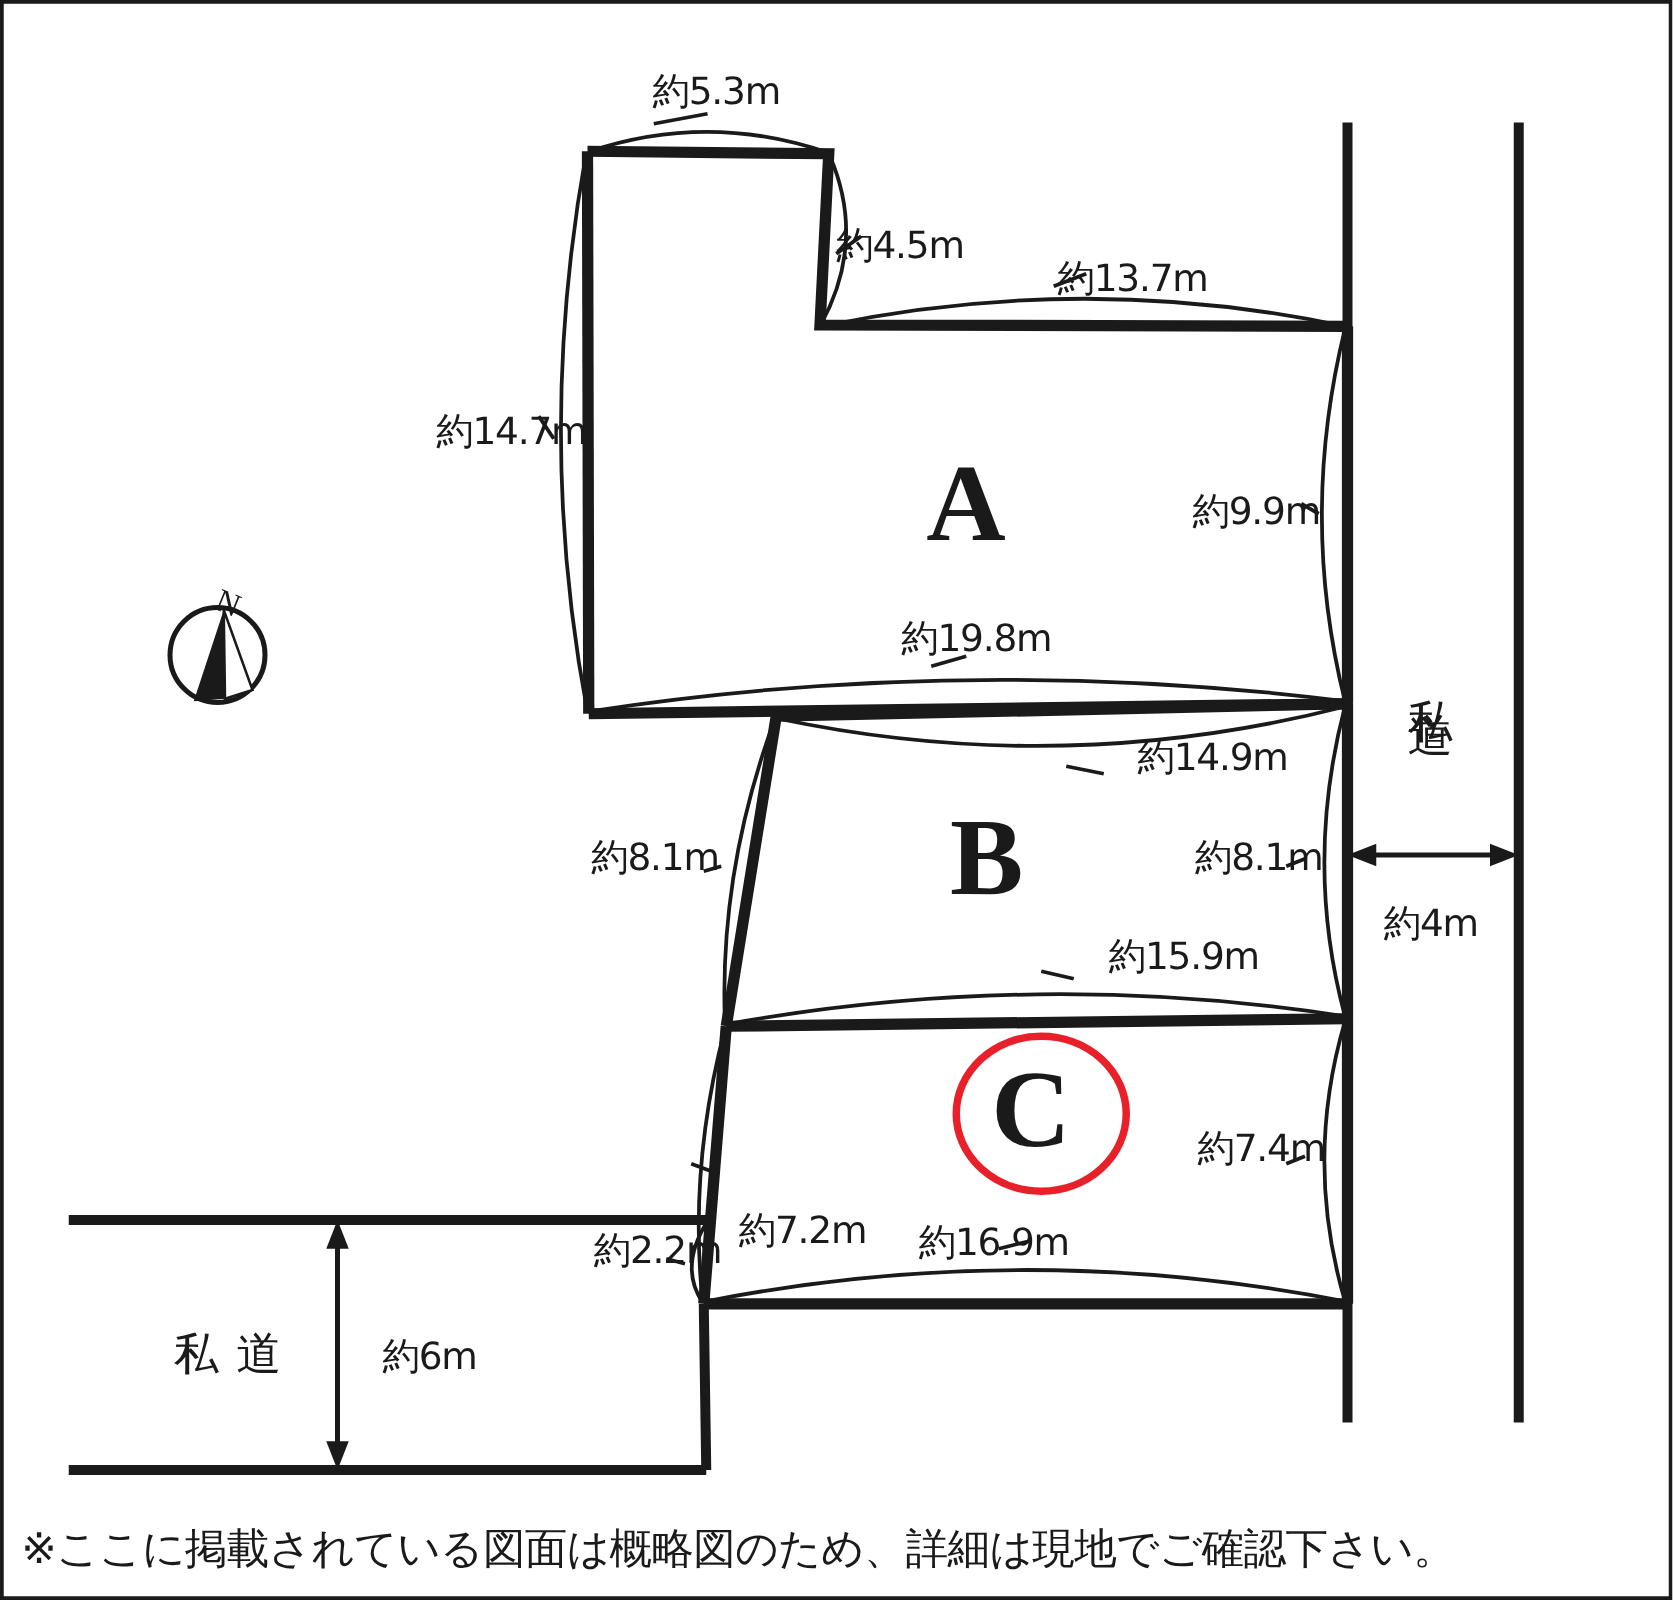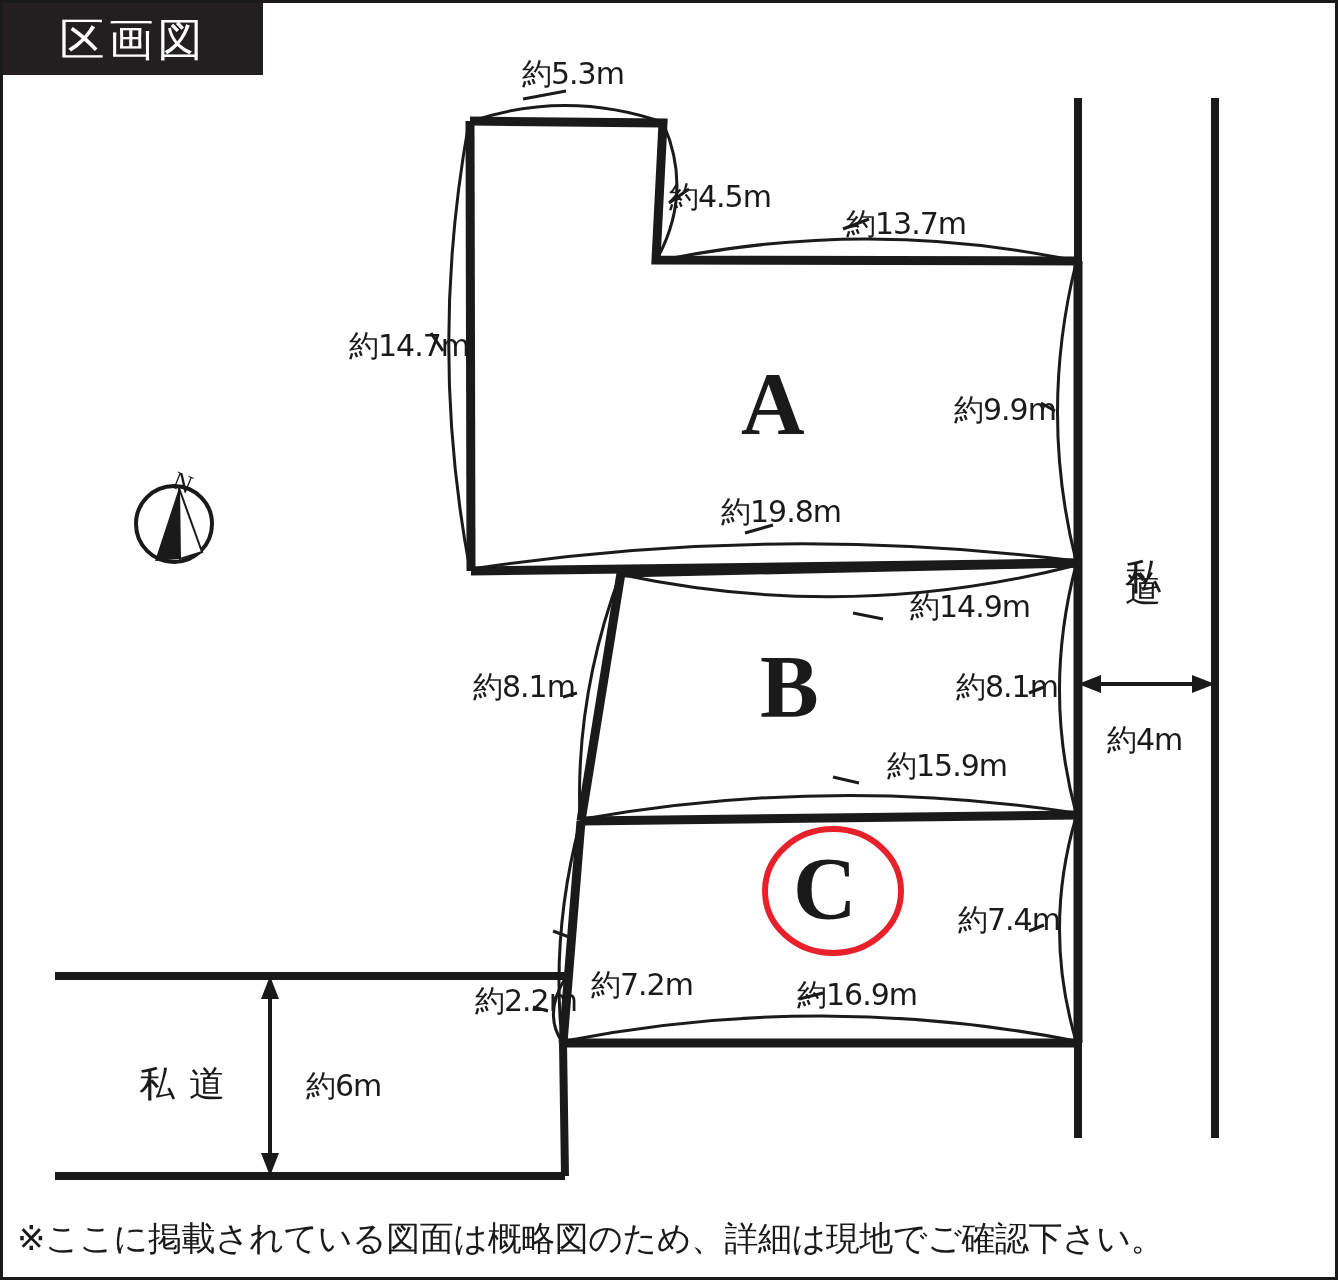--- a/index.html
+++ b/index.html
@@ -199,23 +199,20 @@
 
     <g>
       <circle cx="171" cy="521" r="38" fill="#ffffff" stroke="#1a1a1a" stroke-width="4"></circle>
       <polygon points="176,485 152,558 177,556" fill="#1a1a1a"></polygon>
       <polygon points="176,485 177,556 199,549" fill="#ffffff" stroke="#1a1a1a" stroke-width="2"></polygon>
     </g>
 
     <ellipse cx="830" cy="888" rx="68" ry="62" fill="none" stroke="#e8202a" stroke-width="6"></ellipse>
   </svg>
 
-  <div class="title-badge">
-    <span>区画図</span>
-  </div>
 
   <div class="lbl plot-letter" style="left:738px; top:357px;">A</div>
   <div class="lbl plot-letter" style="left:757px; top:640px;">B</div>
   <div class="lbl plot-letter" style="left:790px; top:842px;">C</div>
 
   <div class="lbl dim" style="left:519px; top:56px;">約5.3m</div>
 
   <div class="lbl dim" style="left:666px; top:179px;">約4.5m</div>
 
   <div class="lbl dim" style="left:843px; top:206px;">約13.7m</div>
@@ -231,21 +228,21 @@
   <div class="lbl dim" style="left:470px; top:669px;">約8.1m</div>
 
   <div class="lbl dim" style="left:953px; top:669px;">約8.1m</div>
 
   <div class="lbl dim" style="left:884px; top:748px;">約15.9m</div>
 
   <div class="lbl dim" style="left:588px; top:939px;margin-top:28px;">約7.2m</div>
 
   <div class="lbl dim" style="left:955px; top:902px;">約7.4m</div>
 
-  <div class="lbl dim" style="left:794px; top:977px;text-align:center;">約16.9m</div>
+  <div class="lbl dim" style="left:732px; top:977px;text-align:center;">約16.9m</div>
 
   <div class="lbl dim" style="left:436px; top:983px;margin-left:36px;">約2.2m</div>
 
   <div class="lbl dim" style="left:1104px; top:722px;">約4m</div>
 
   <div class="lbl dim" style="left:303px; top:1068px;">約6m</div>
 
   <div class="lbl road-v" style="left:1122px; top:527px;">私道</div>
 
   <div class="lbl road-h" style="left:136px; top:1063px;">私道</div>

